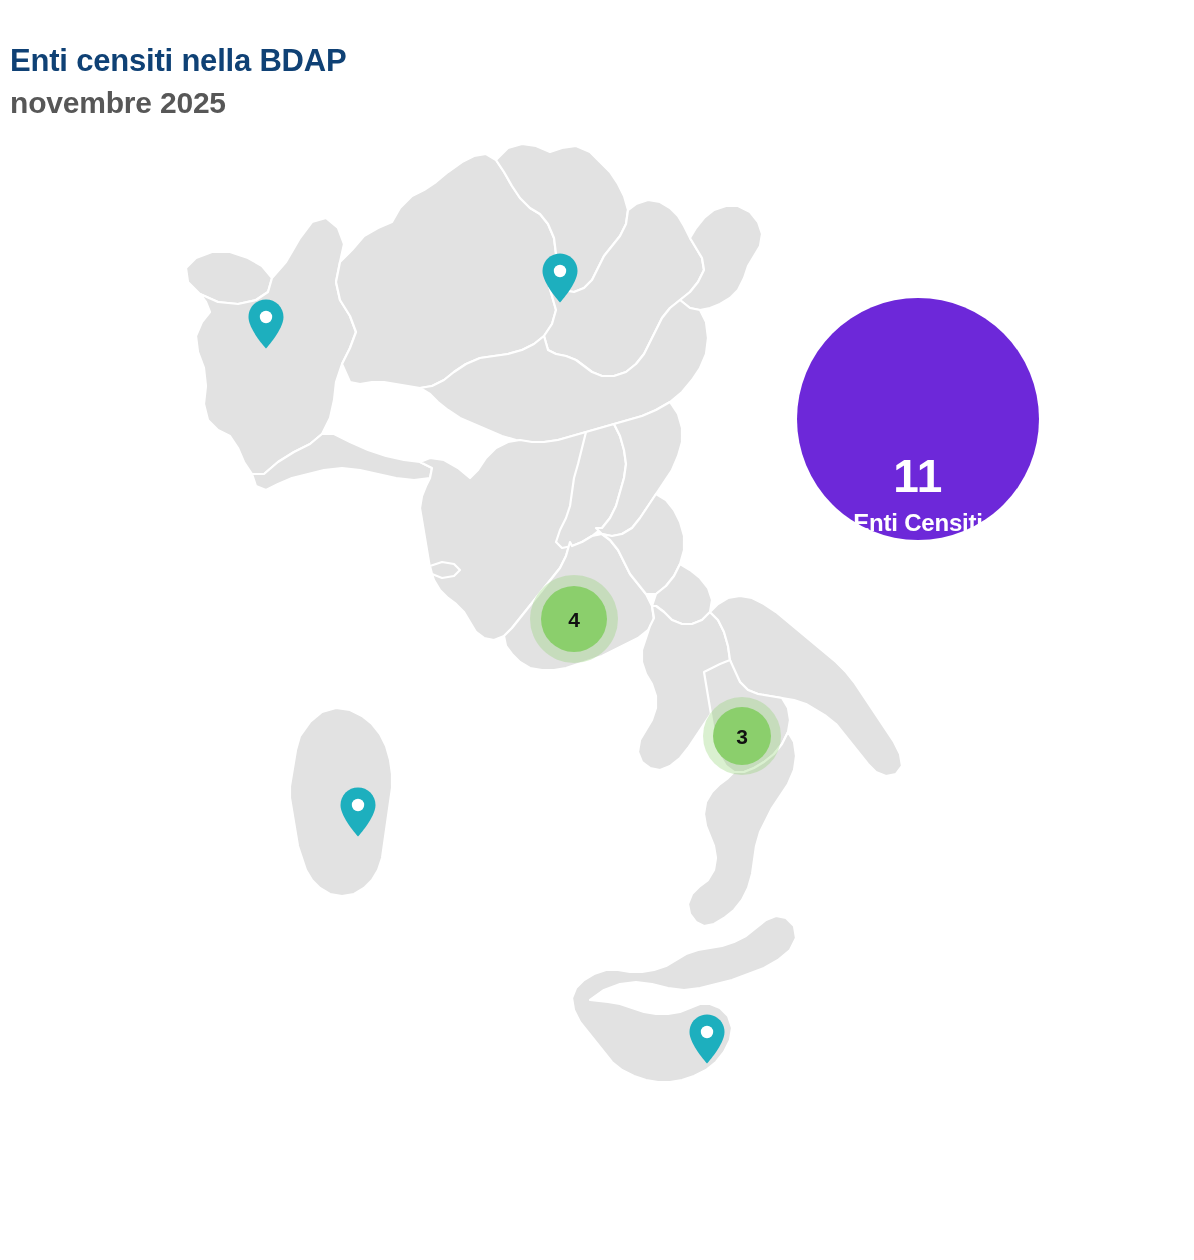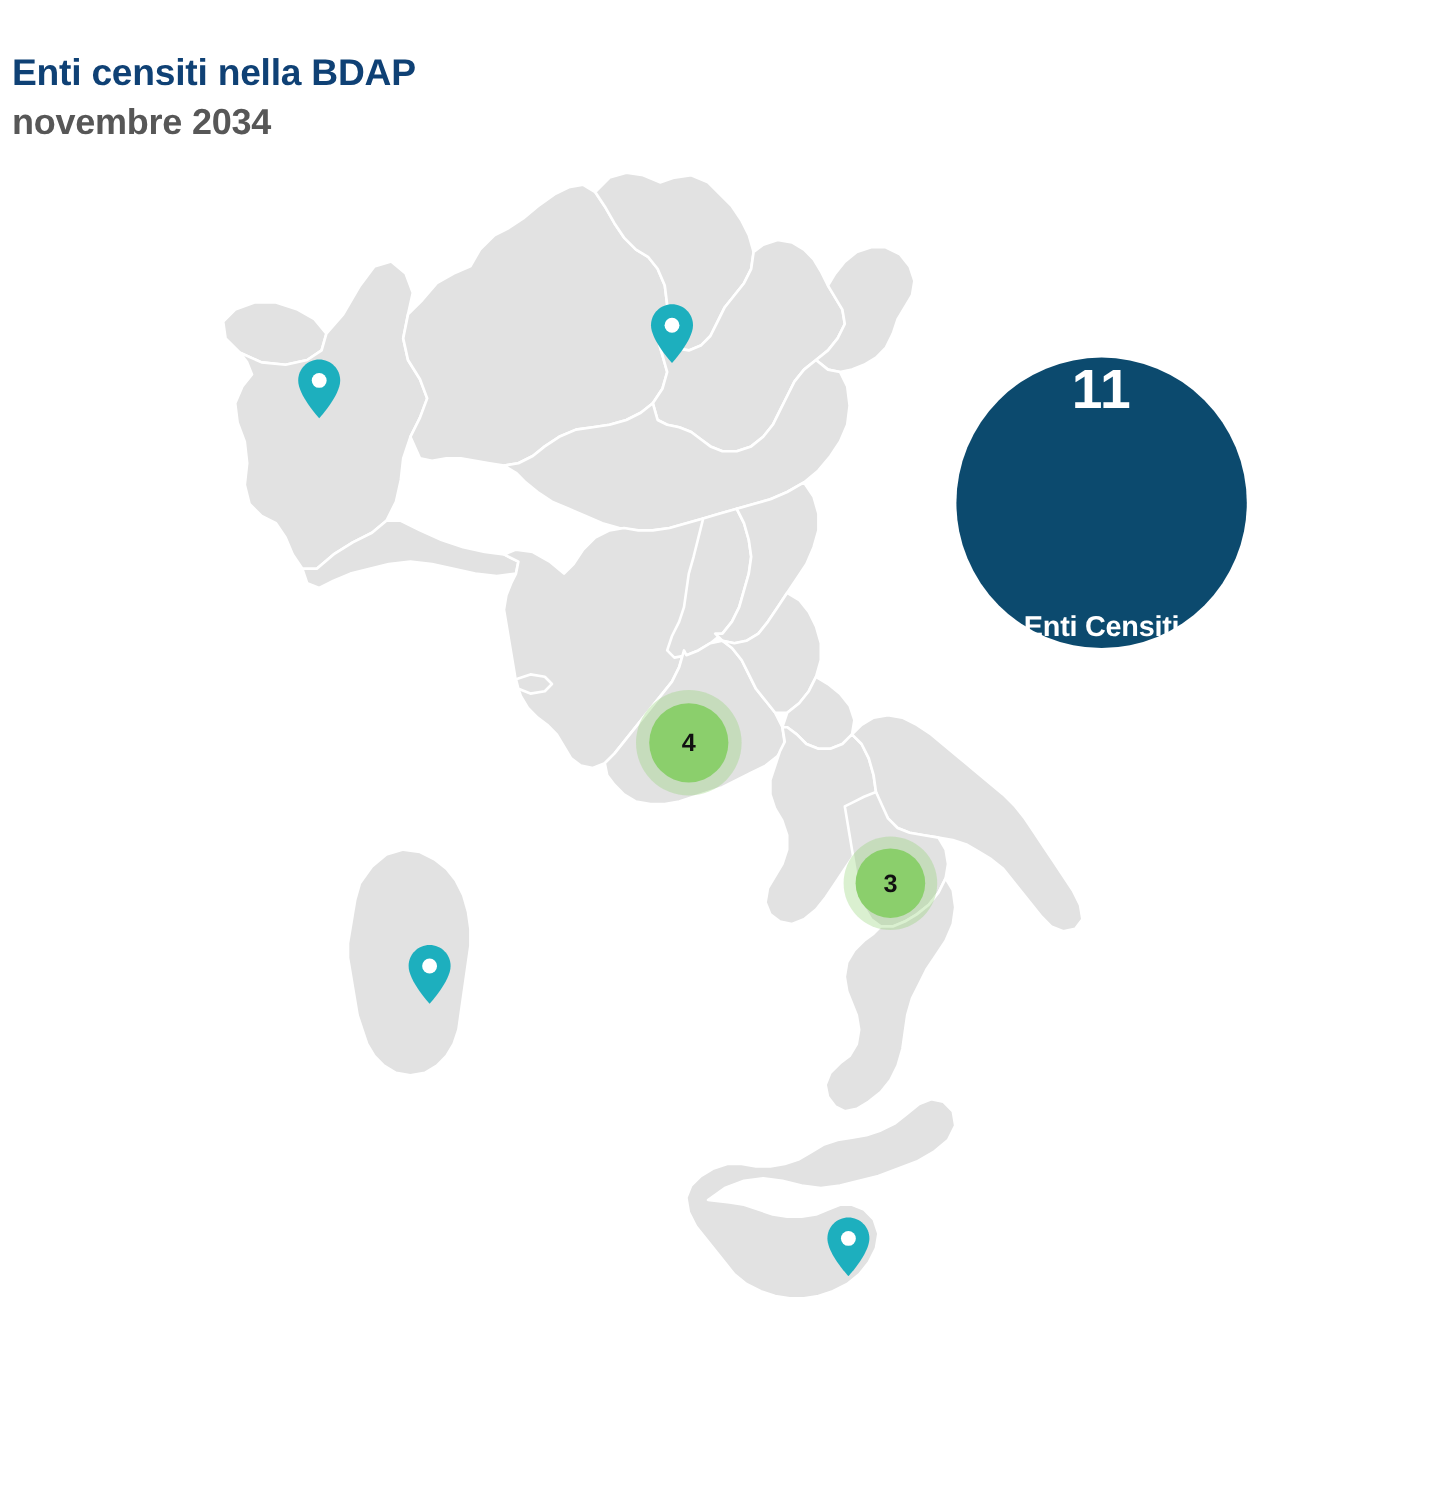--- a/index.html
+++ b/index.html
@@ -79,25 +79,25 @@
     line-height: 1;
     z-index: 2;
   }
 
   
   #total-badge {
     position: absolute;
     left: 797px; top: 298px;
     width: 242px; height: 242px;
     border-radius: 50%;
-    background: #0c4a6e;
+    background: #6d28d9;
     display: flex;
     flex-direction: column;
     align-items: center;
-    justify-content: space-between;
+    justify-content: flex-end;
   }
   #total-number {
     color: #ffffff;
     font-size: 46px;
     font-weight: 700;
     line-height: 52px;
     letter-spacing: 0.5px;
   }
   #total-label {
     color: #ffffff;
@@ -108,21 +108,21 @@
     margin-top: 4px;
   }
 </style>
 </head>
 <body>
 
 <div id="page">
 
   <div id="header">
     <div id="title">Enti censiti nella BDAP</div>
-    <div id="subtitle">novembre 2034</div>
+    <div id="subtitle">novembre 2025</div>
   </div>
 
   <div id="map-wrap">
 
     <svg id="italy-svg" viewBox="0 0 1194 1260" aria-hidden="true">
       <g fill="#E2E2E2" stroke="#FFFFFF" stroke-width="2.2" stroke-linejoin="round">
 
         <path d="M186 268 L196 258 L212 252 L230 252 L248 258 L262 266 L272 278 L268 292 L256 300 L238 304 L218 302 L200 294 L188 282 Z"></path>
 
         <path d="M272 278 L286 262 L300 238 L312 222 L326 218 L338 228 L344 244 L340 262 L336 282 L340 300 L350 316 L356 332 L350 348 L342 364 L336 382 L334 400 L330 418 L322 434 L310 444 L294 452 L278 462 L264 474 L252 474 L244 462 L238 448 L230 436 L218 430 L208 420 L204 404 L206 386 L204 368 L198 352 L196 336 L202 322 L210 312 L206 302 L200 294 L218 302 L238 304 L256 300 L268 292 Z"></path>

